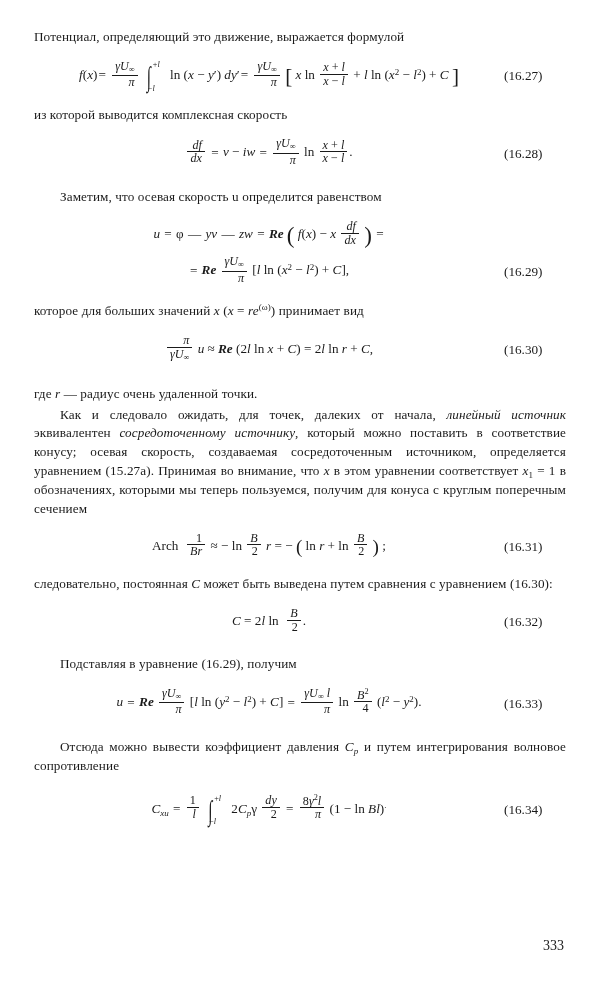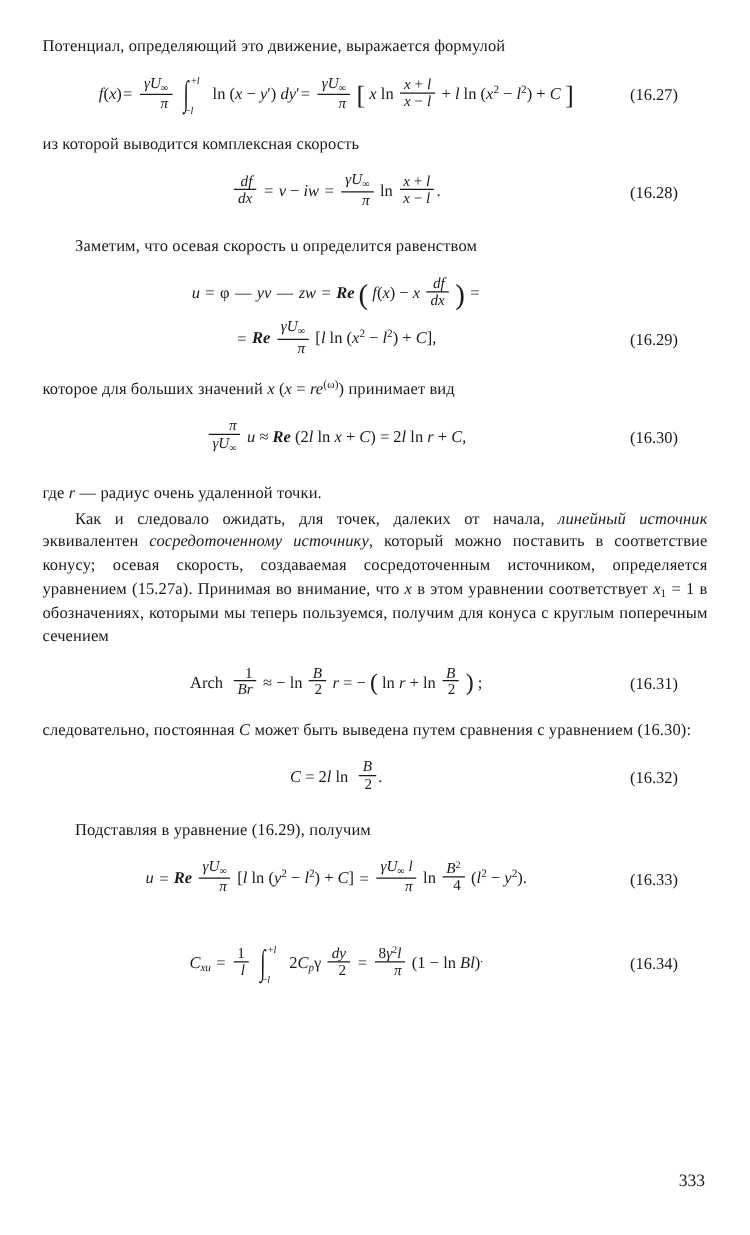--- a/index.html
+++ b/index.html
@@ -317,20 +317,23 @@
           <span class="up">ln</span>
           <span class="frac"><span class="num"><span class="it">B</span><sup>2</sup></span><span class="den">4</span></span>
           (<span class="it">l</span><sup>2</sup> − <span class="it">y</span><sup>2</sup>).
         </span>
       </div>
       <div class="eq-num">(16.33)</div>
     </div>
 
     <div class="spacer-l"></div>
 
+    <p class="para indent">
+      Отсюда можно вывести коэффициент давления <span class="it">C<sub>p</sub></span> и путем интегрирования волновое сопротивление
+    </p>
 
     <div class="spacer-l"></div>
 
     <div class="eqrow">
       <div class="eq-body">
         <span class="math">
           <span class="it">C<sub>xи</sub></span> <span class="op">=</span>
           <span class="frac"><span class="num">1</span><span class="den"><span class="it">l</span></span></span>
           <span class="intg"><span class="upper">+<span class="it">l</span></span><span class="sym">∫</span><span class="lower">−<span class="it">l</span></span></span>
           2<span class="it">C<sub>p</sub></span>γ

